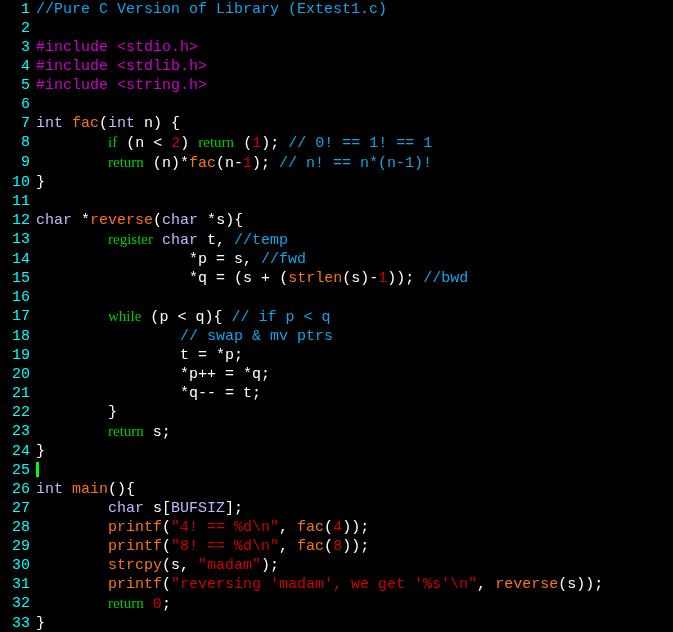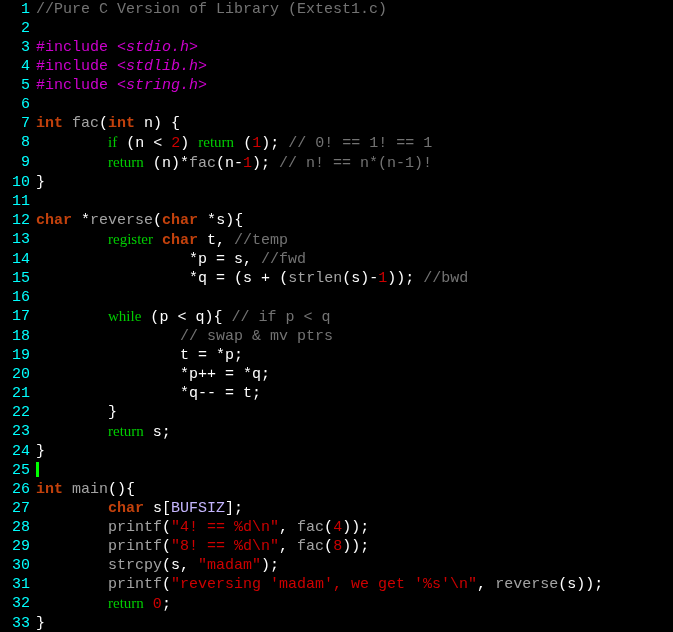--- a/index.html
+++ b/index.html
@@ -25,27 +25,27 @@
     display: inline-block;
     width: 30px;
     text-align: right;
     color: #00ffff;
     margin-right: 6px;
     user-select: none;
   }
   .code {
     display: inline-block;
   }
-  .comment { color: #737373; }
+  .comment { color: #0ea5e9; }
   .keyword  { color: #00cd00; font-family: Liberation Serif, serif; }
   .preproc  { color: #cd00cd; margin-top: 20px; }
-  .incfile  { color: #cd00cd; font-style: italic; }
-  .type     { color: #c2410c; font-weight: bold; }
+  .incfile  { color: #cd00cd; }
+  .type     { color: #c4b5fd; }
   .ident    { color: #ffffff; }
-  .func     { color: #a3a3a3; }
+  .func     { color: #f97316; }
   .paren    { color: #ffffff; }
   .op       { color: #ffffff; }
   .num      { color: #cd0000; }
   .str      { color: #cd0000; }
   .const    { color: #c4b5fd; }
   .cursor {
     display: inline-block;
     width: 1px;
     height: 15px;
     background: #00ff00;

